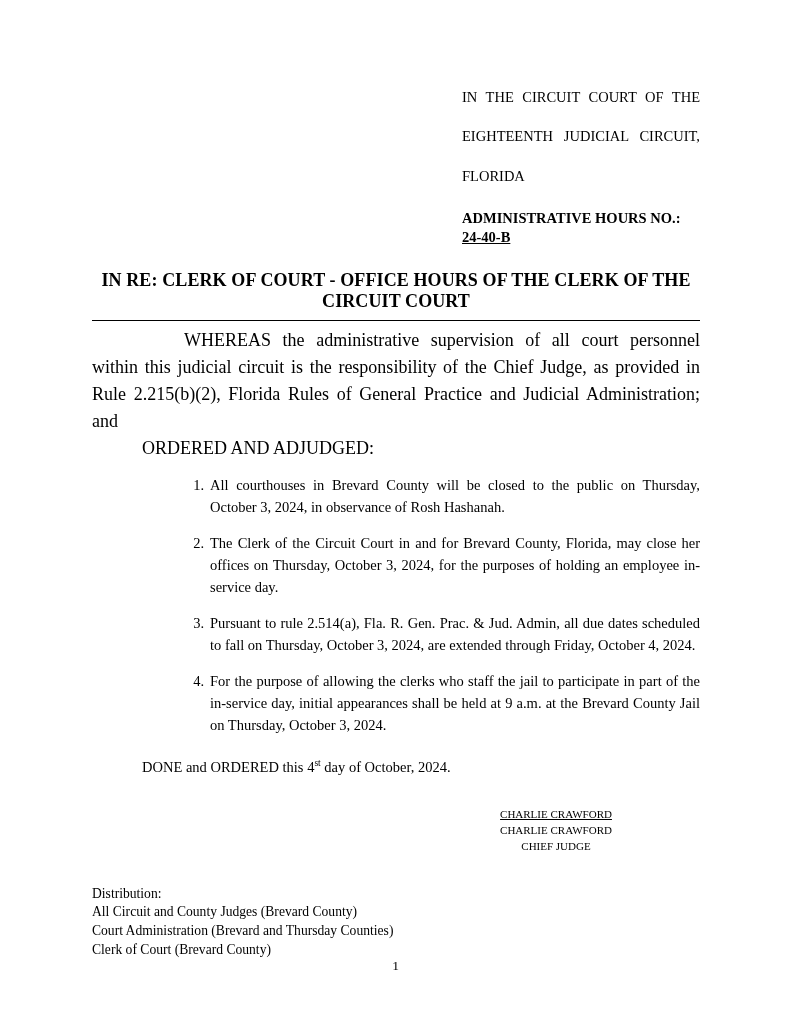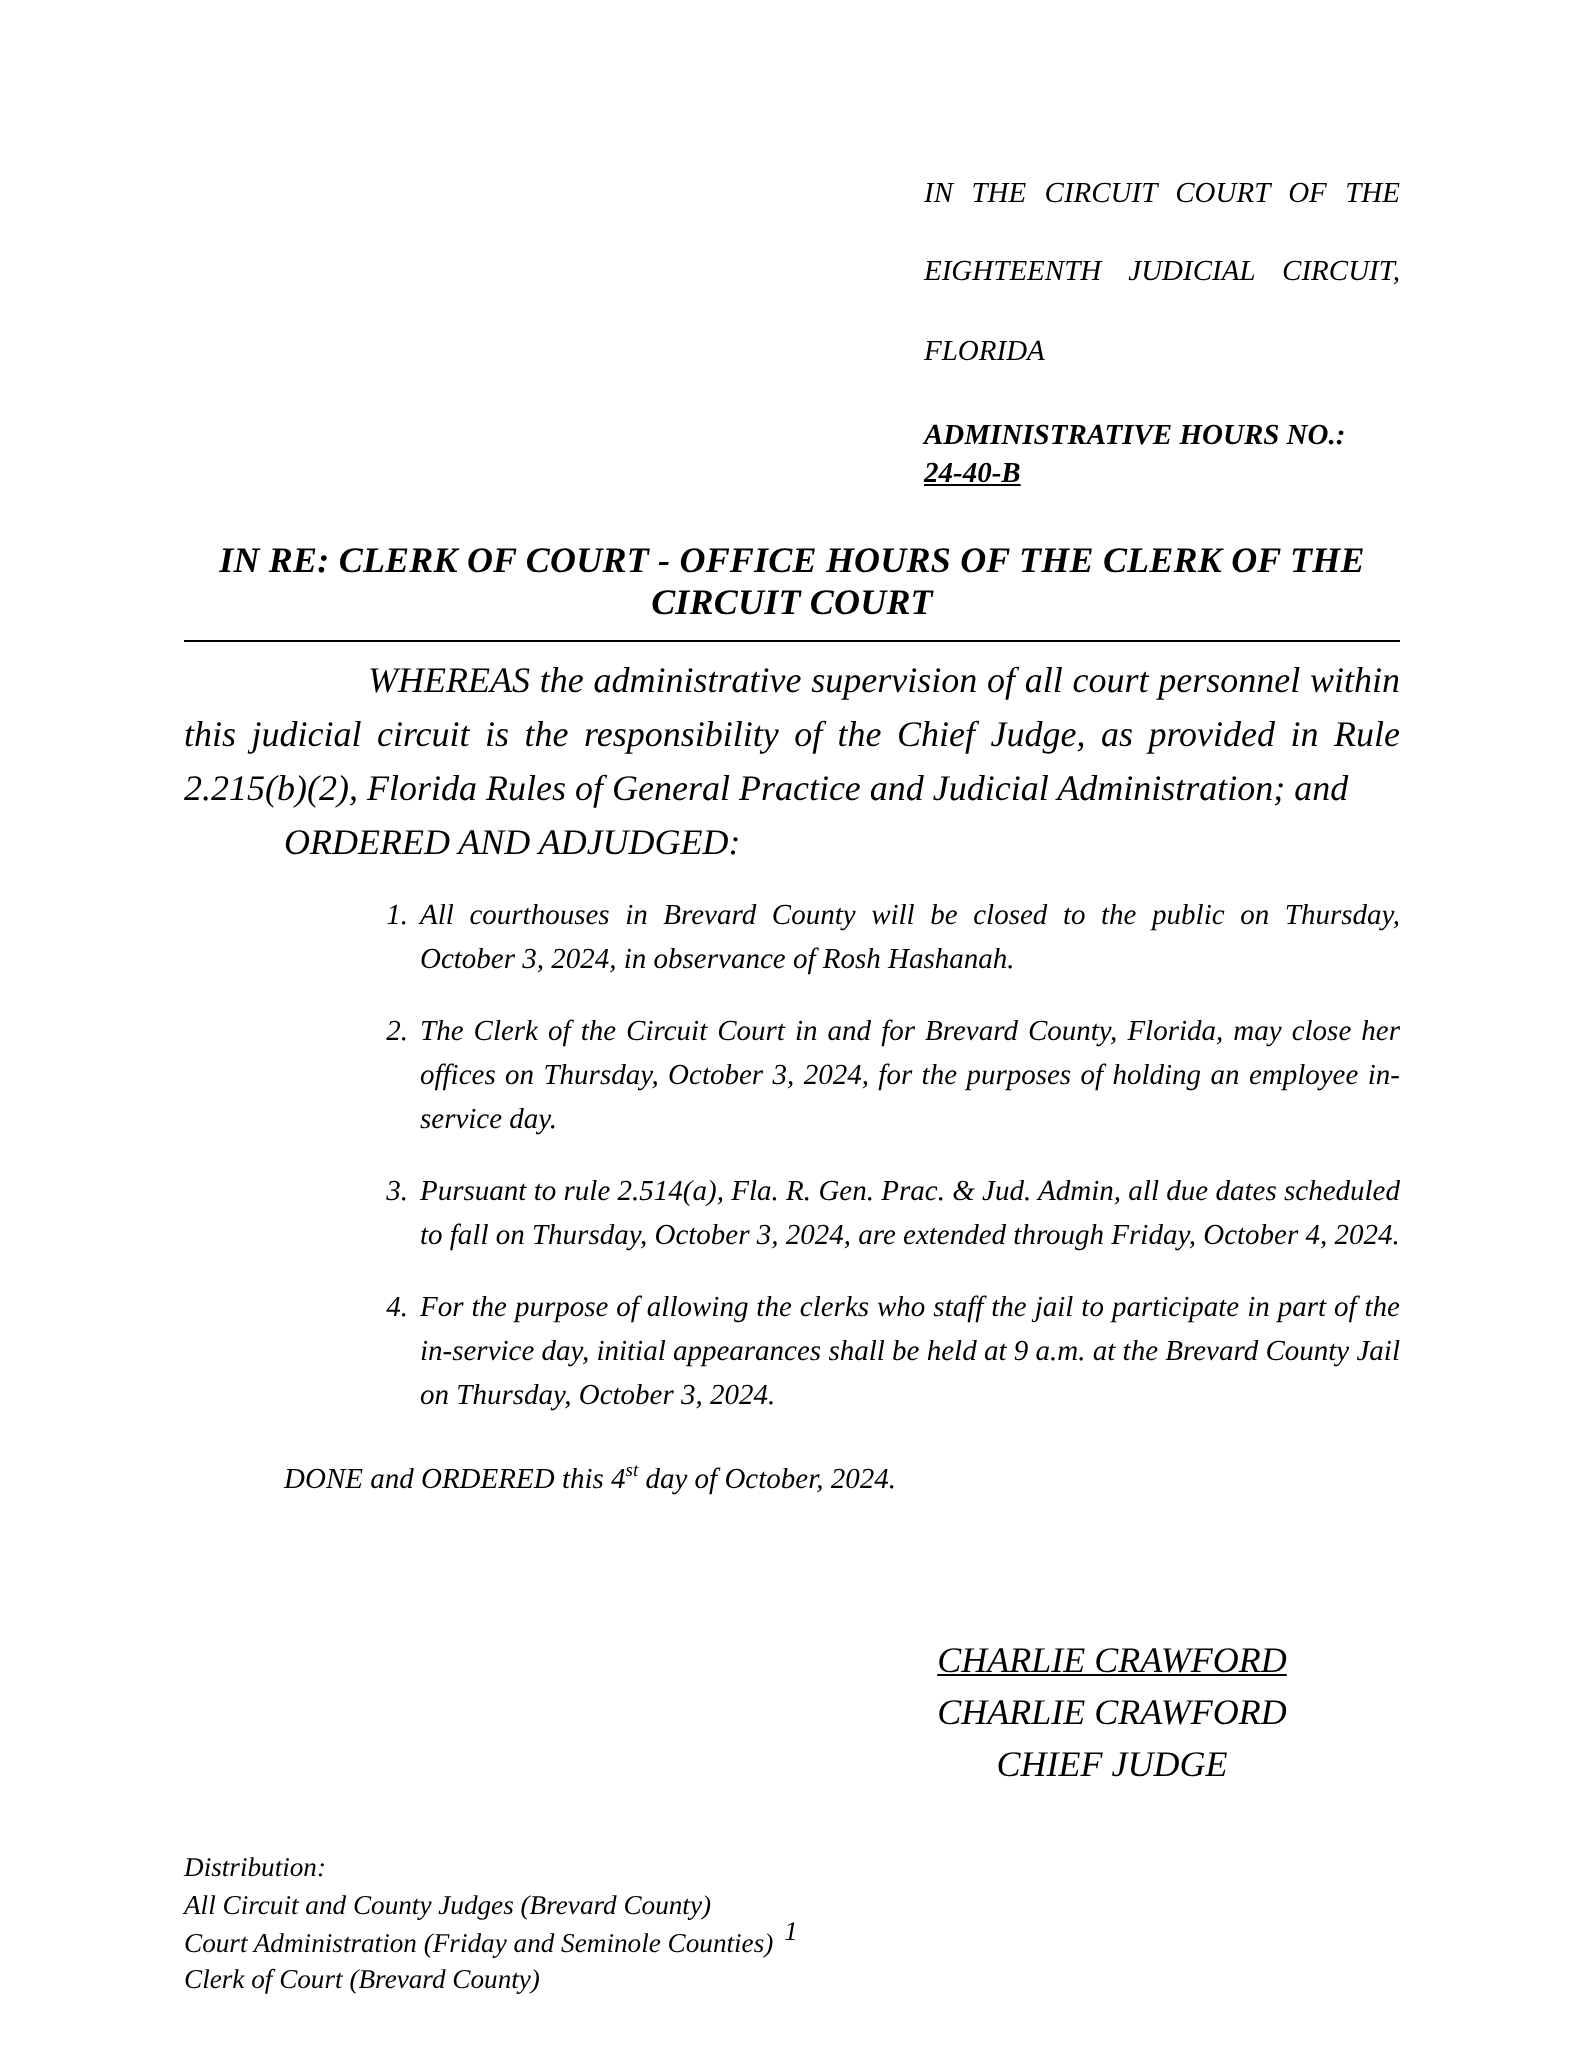--- a/index.html
+++ b/index.html
@@ -14,21 +14,20 @@
     color: #000000;
     position: relative;
     overflow: hidden;
   }
   .page {
     position: relative;
     width: 791px;
     height: 972px;
     box-sizing: border-box;
     padding: 0;
-    font-style: italic;
   }
   .content {
     position: absolute;
     left: 92px;
     top: 88px;
     width: 608px;
   }
 
   
   .caption-block {
@@ -122,23 +121,23 @@
     text-indent: 50px;
     font-size: 14.5px;
     line-height: 1.5;
   }
   sup {
     font-size: 9.5px;
     vertical-align: super;
   }
 
   .signature {
-    margin-top: 65px;
+    margin-top: 28px;
     text-align: center;
-    font-size: 18px;
+    font-size: 11px;
     line-height: 1.45;
     margin-left: 320px;
     width: 288px;
   }
   .signature .sig-name {
     text-decoration: underline;
   }
 
   .distribution {
     margin-top: 30px;
@@ -212,21 +211,21 @@
 
     <div class="signature">
       <div class="sig-name">CHARLIE CRAWFORD</div>
       <div>CHARLIE CRAWFORD</div>
       <div>CHIEF JUDGE</div>
     </div>
 
     <div class="distribution">
       <span class="dist-title">Distribution:</span>
       <span class="dist-item">All Circuit and County Judges (Brevard County)</span>
-      <span class="dist-item">Court Administration (Friday and Seminole Counties)</span>
+      <span class="dist-item">Court Administration (Brevard and Thursday Counties)</span>
       <span class="dist-item">Clerk of Court (Brevard County)</span>
 
     </div>
 
   </div>
 
   <div class="page-number">1</div>
 </div>
 
 </body></html>

